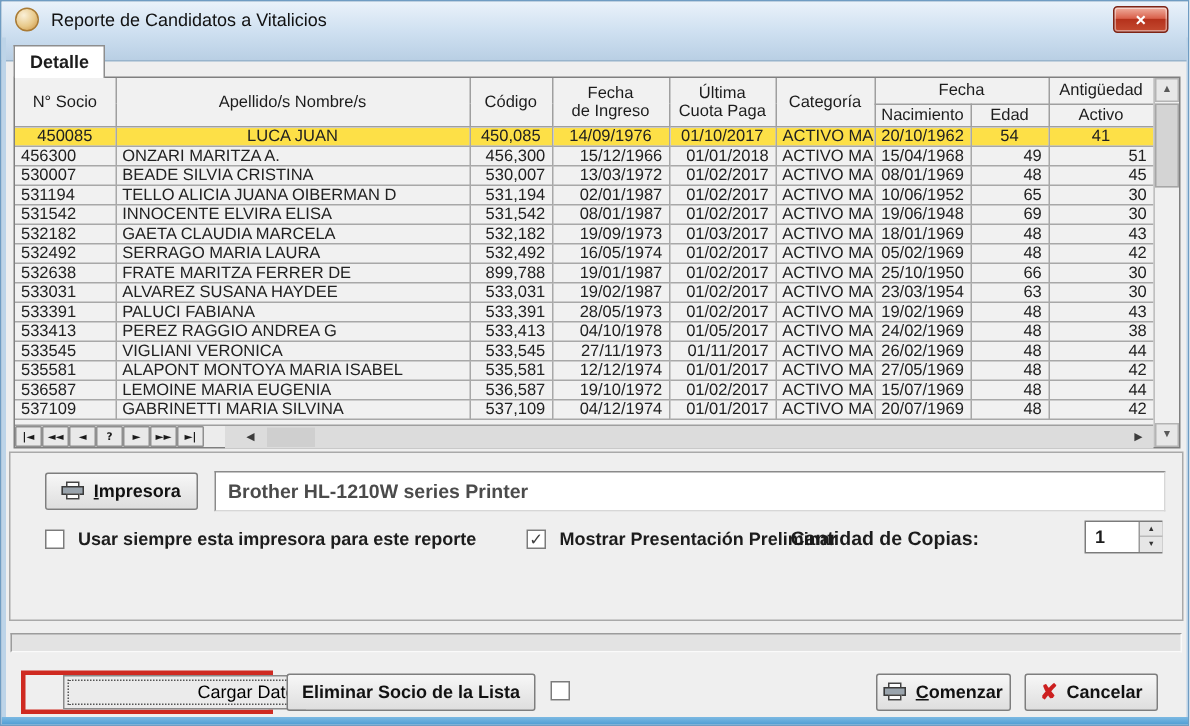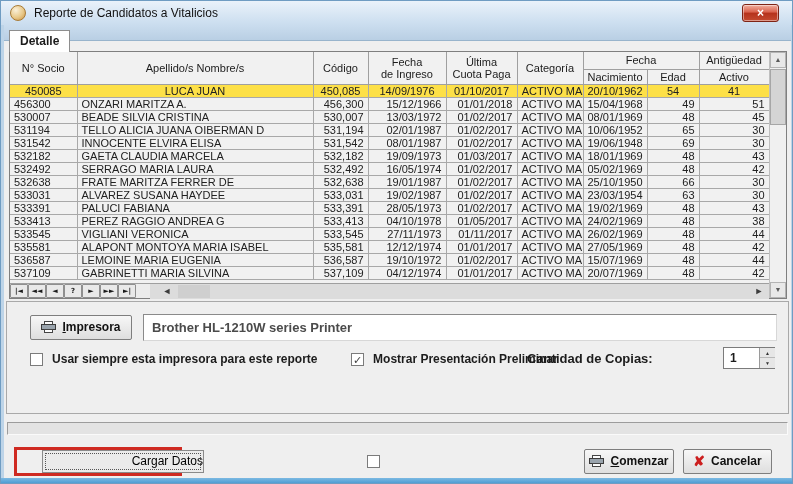--- a/index.html
+++ b/index.html
@@ -235,21 +235,21 @@
             <td class="c3">16/05/1974</td>
             <td class="c4">01/02/2017</td>
             <td class="c5">ACTIVO MA</td>
             <td class="c6">05/02/1969</td>
             <td class="c7">48</td>
             <td class="c8">42</td>
           </tr>
           <tr>
             <td class="c0">532638</td>
             <td class="c1">FRATE MARITZA FERRER DE</td>
-            <td class="c2">532,638</td>
+            <td class="c2">899,788</td>
             <td class="c3">19/01/1987</td>
             <td class="c4">01/02/2017</td>
             <td class="c5">ACTIVO MA</td>
             <td class="c6">25/10/1950</td>
             <td class="c7">66</td>
             <td class="c8">30</td>
           </tr>
           <tr>
             <td class="c0">533031</td>
             <td class="c1">ALVAREZ SUSANA HAYDEE</td>
@@ -370,20 +370,21 @@
         <span class="spin-down">▼</span>
       </span>
     </div>
   </div>
 
   <div class="progress"></div>
 
   <div class="load-wrap">
     <button class="load-btn">Cargar Datos</button>
   </div>
+  <button class="btn action remove-btn">Eliminar Socio de la Lista</button>
 
   <div class="checkbox cb3">
     <span class="cb-box"></span>
   </div>
 
   <button class="btn action start-btn">
     <span class="printer-icon">
       <span class="p-top"></span><span class="p-body"></span><span class="p-out"></span>
     </span><u>C</u><span>omenzar</span>
   </button>

